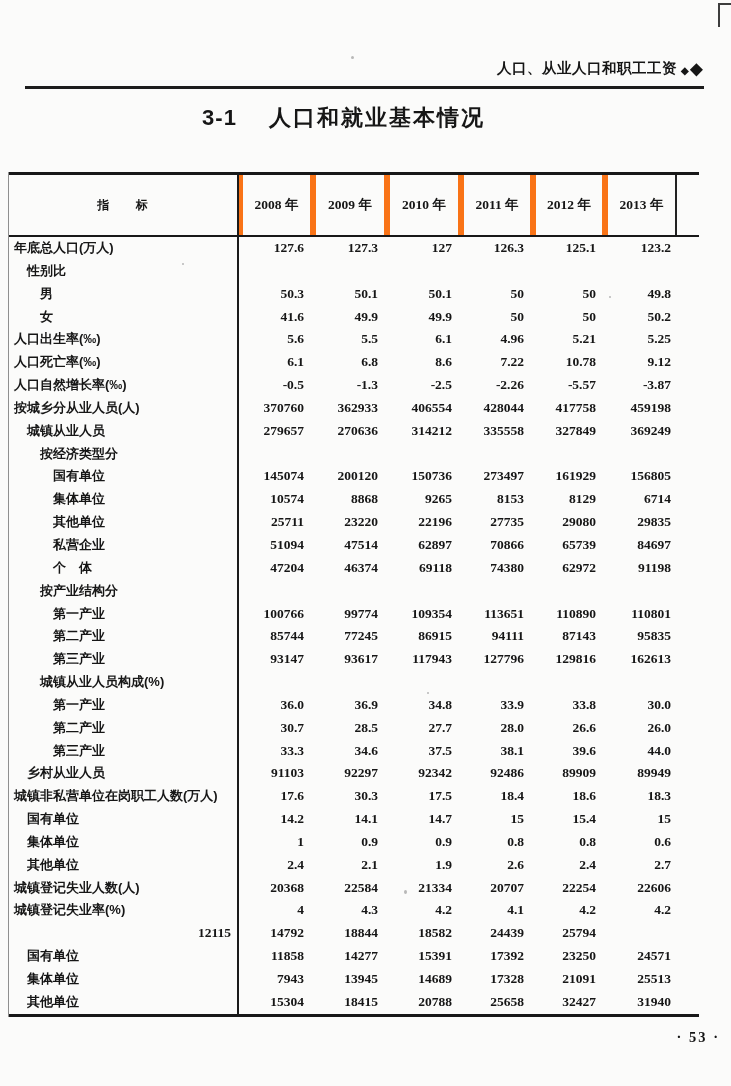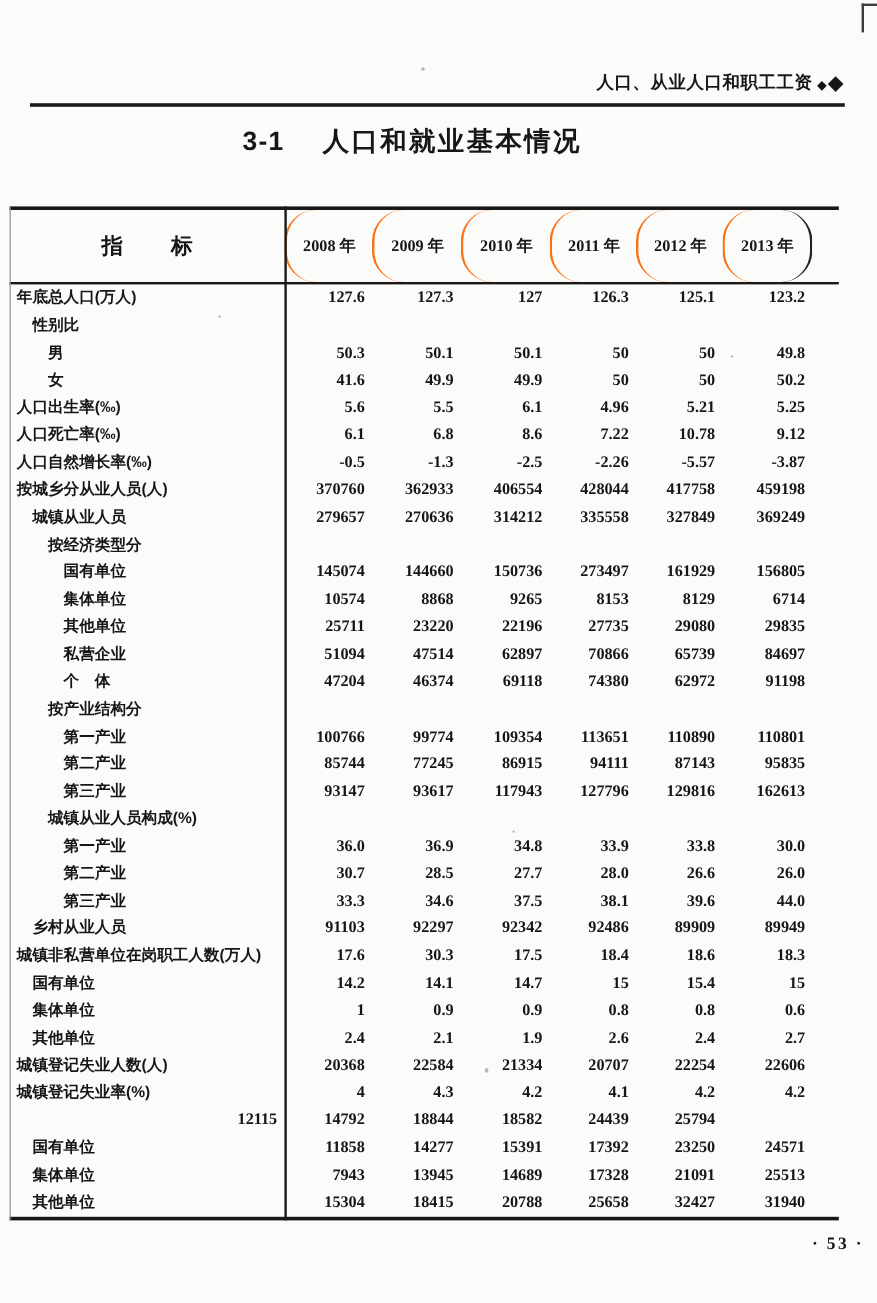--- a/index.html
+++ b/index.html
@@ -26,24 +26,24 @@
   .doc-title .ttext{letter-spacing:2px;}
   
   .stat-table{position:absolute;top:172px;left:8px;width:691px;}
   .rule{width:691px;background:#181818;}
   .rule.top{height:3px;}
   .rule.mid{height:2px;}
   .rule.bottom{height:3px;}
   .thead{display:grid;grid-template-columns:229px 73px 74px 74px 72px 72px 75px;
     width:669px;height:60px;}
   .icell{display:flex;align-items:center;justify-content:center;
-    font-weight:700;font-size:18px;white-space:pre;}
+    font-weight:700;font-size:12px;white-space:pre;}
   .ycell{display:flex;align-items:center;justify-content:center;
     font-size:13.5px;font-weight:600;font-family:"Liberation Serif",serif;
-    border-left:2px solid #f97316;white-space:nowrap;border-radius:26px;}
+    border-left:6px solid #f97316;white-space:nowrap;}
   .ycell:last-child{border-right:2px solid #222;}
   .tbody{width:669px;}
   .trow{display:grid;grid-template-columns:229px 73px 74px 74px 72px 72px 75px;
     height:22.85px;line-height:22.85px;}
   .lcell{font-weight:700;font-size:13px;white-space:nowrap;overflow:visible;}
   .ind0{padding-left:6px;}
   .ind1{padding-left:19px;}
   .ind2{padding-left:32px;}
   .ind3{padding-left:45px;}
   .vcell{text-align:right;padding-right:6px;
@@ -172,21 +172,21 @@
           <div class="vcell"></div>
           <div class="vcell"></div>
           <div class="vcell"></div>
           <div class="vcell"></div>
           <div class="vcell"></div>
           <div class="vcell"></div>
         </div>
         <div class="trow">
           <div class="lcell ind3">国有单位</div>
           <div class="vcell">145074</div>
-          <div class="vcell">144660</div>
+          <div class="vcell">200120</div>
           <div class="vcell">150736</div>
           <div class="vcell">273497</div>
           <div class="vcell">161929</div>
           <div class="vcell">156805</div>
         </div>
         <div class="trow">
           <div class="lcell ind3">集体单位</div>
           <div class="vcell">10574</div>
           <div class="vcell">8868</div>
           <div class="vcell">9265</div>

